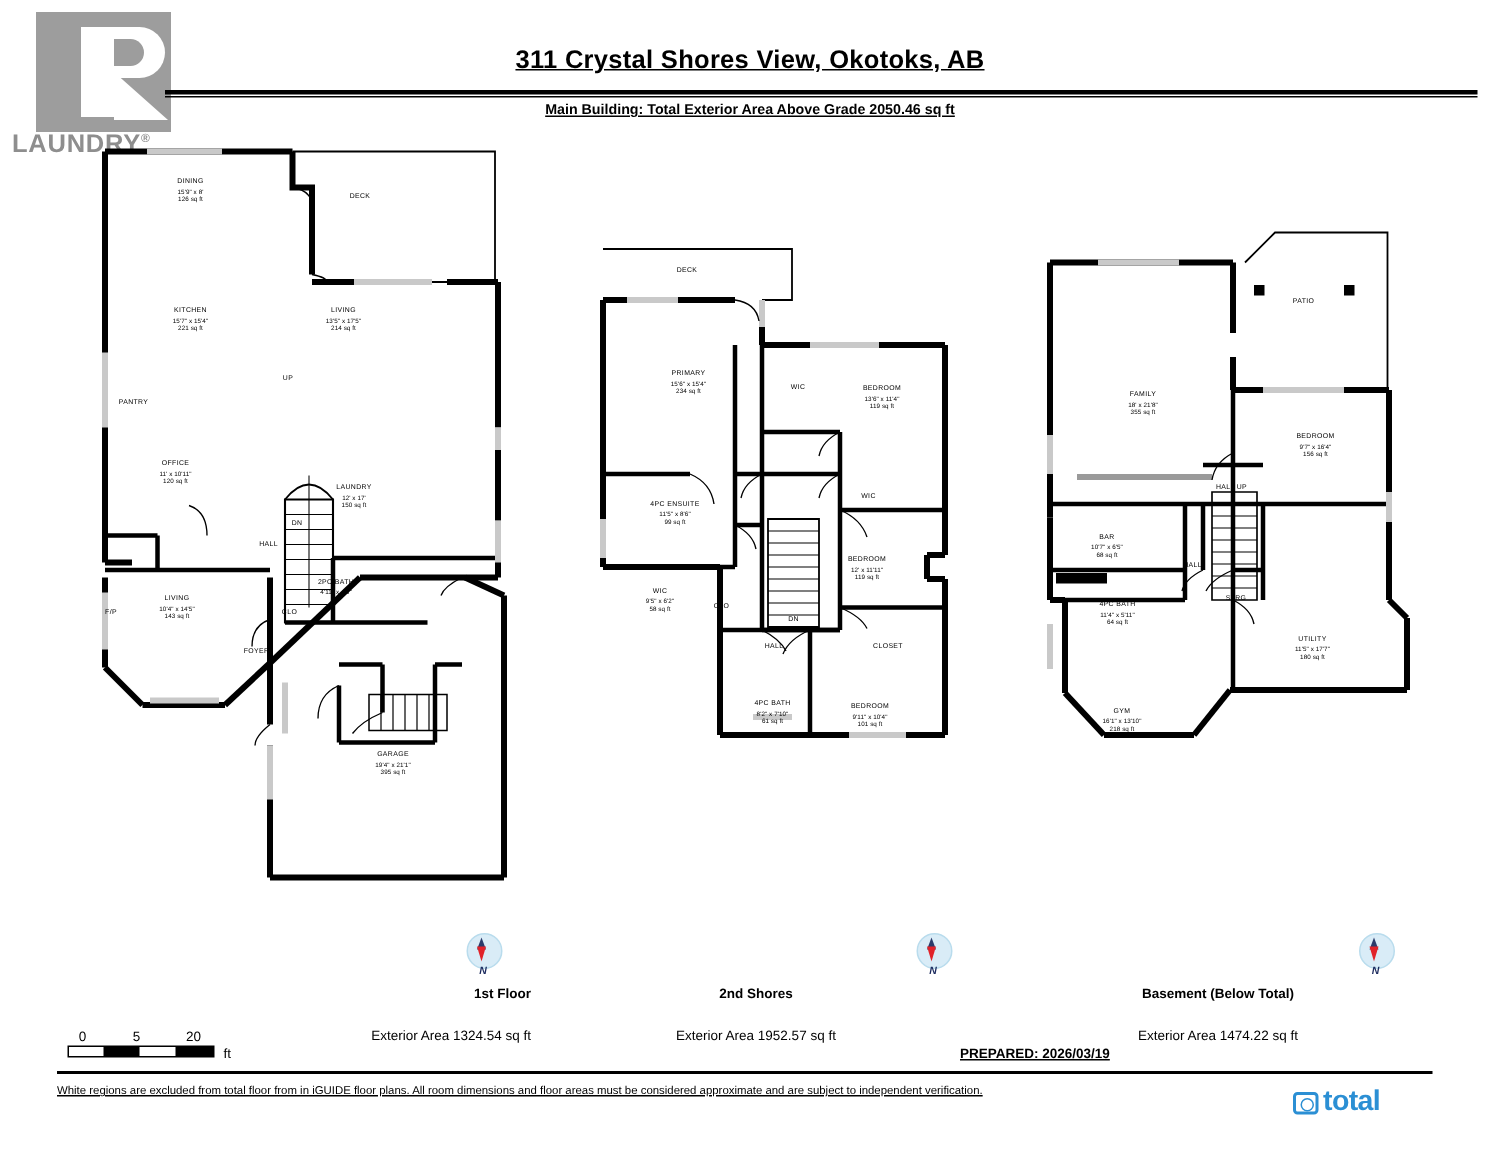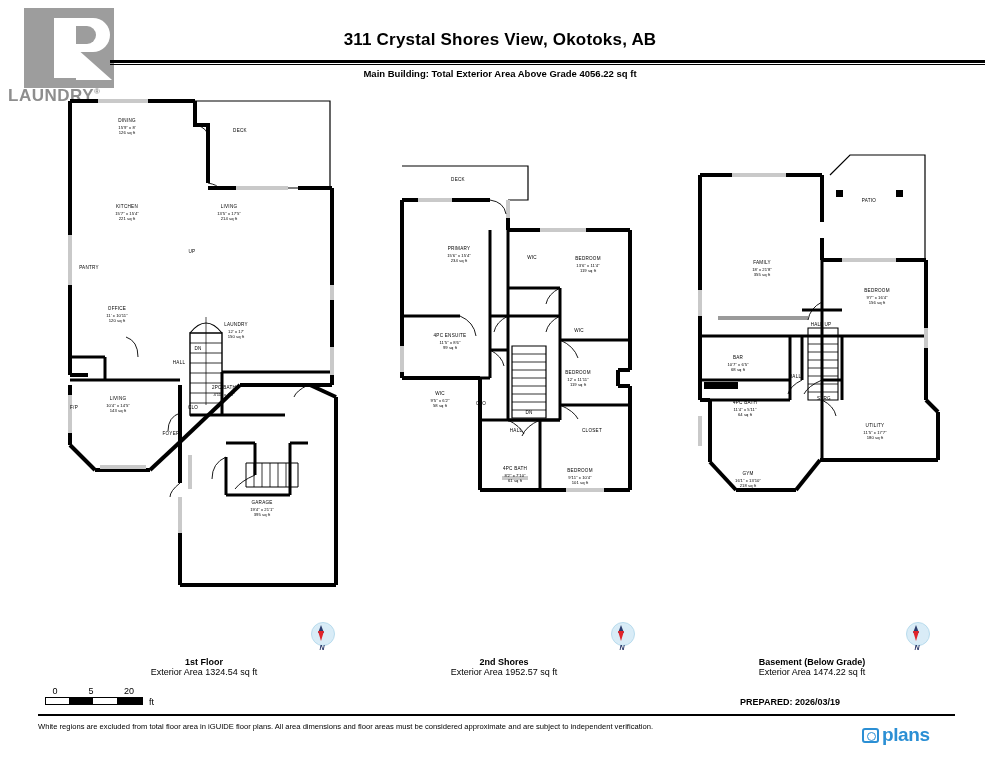--- a/index.html
+++ b/index.html
@@ -1,18 +1,18 @@
 <!DOCTYPE html>
 <html><head>
 <meta charset="utf-8">
 <style>
   html,body{margin:0;padding:0;background:#ffffff;}
   body{width:993px;height:768px;position:relative;overflow:hidden;
        font-family:"Liberation Sans","DejaVu Sans",sans-serif;color:#000;}
-  .abs{position:absolute;}
+  .abs{position:absolute;text-decoration:underline;}
 
   
   #realtor-logo{left:8px;top:8px;width:106px;height:104px;}
   #realtor-logo .block{position:absolute;left:16px;top:0;width:90px;height:80px;background:#9d9d9d;}
   #realtor-logo .rstem{position:absolute;left:30px;top:10px;width:22px;height:60px;background:#fff;}
   #realtor-logo .rbowl{position:absolute;left:46px;top:10px;width:40px;height:34px;background:#fff;border-radius:0 17px 17px 0;}
   #realtor-logo .rhole{position:absolute;left:52px;top:18px;width:20px;height:18px;background:#9d9d9d;border-radius:0 9px 9px 0;}
   #realtor-logo .rleg2{position:absolute;left:52px;top:40px;width:36px;height:32px;background:#fff;
        clip-path:polygon(0 0,100% 100%,0 100%);}
   #realtor-wordmark{position:absolute;left:0;top:78px;width:124px;font-size:17px;font-weight:bold;
@@ -30,21 +30,21 @@
 
   .rlabel{position:absolute;text-align:center;font-size:4.6px;line-height:1.42;
           letter-spacing:.05px;white-space:nowrap;transform:translateX(-50%);}
   .rlabel .nm{font-size:4.6px;letter-spacing:.25px;}
   .rlabel .dm{font-size:4.2px;}
   .rlabel .sf{font-size:4.2px;}
 
   
   .ffoot{position:absolute;text-align:center;width:300px;transform:translateX(-50%);}
   .ffoot .fn{font-size:9px;font-weight:bold;}
-  .ffoot .fa{font-size:9px;margin-top:0;}
+  .ffoot .fa{font-size:9px;margin-top:18px;}
 
   .compass{position:absolute;width:26px;height:32px;transform:translateX(-50%);}
   .compass .dial{position:absolute;left:2px;top:0;width:22px;height:22px;border-radius:50%;
                  background:#d9ecf7;border:1.3px solid #b9dced;}
   .compass .nbot{position:absolute;left:9px;top:3px;width:0;height:0;
                  border-left:3.5px solid transparent;border-right:3.5px solid transparent;
                  border-bottom:8px solid #2b3b6b;}
   .compass .ntop{position:absolute;left:9px;top:9px;width:0;height:0;
                  border-left:3.5px solid transparent;border-right:3.5px solid transparent;
                  border-top:10px solid #e1232a;}
@@ -55,21 +55,21 @@
   #scalewrap{position:absolute;left:45px;top:686px;}
   #scalenums{position:relative;height:11px;width:112px;}
   #scalenums span{position:absolute;font-size:9px;transform:translateX(-50%);}
   #scalebar{position:relative;width:98px;height:8px;border:1px solid #000;box-sizing:border-box;}
   #scalebar i{position:absolute;top:0;height:6px;background:#000;}
   #scaleunit{position:absolute;left:104px;top:11px;font-size:9px;}
 
   #botrule{left:38px;top:714px;width:917px;height:1.5px;background:#000;}
   #disclaimer{left:38px;top:722px;width:770px;font-size:7.6px;}
 
-  #prepared{left:640px;top:697px;width:300px;text-align:center;font-size:9px;font-weight:bold;}
+  #prepared{left:640px;top:697px;width:300px;text-align:left;font-size:9px;font-weight:bold;}
 
   #iguide{position:absolute;left:862px;top:724px;display:flex;align-items:center;gap:3px;}
   #iguide .gicon{width:17px;height:15px;border:2px solid #2b8fd4;border-radius:3px;
                  position:relative;box-sizing:border-box;}
   #iguide .gicon:before{content:"";position:absolute;left:3px;top:2.5px;width:7px;height:7px;
                  border:1.6px solid #2b8fd4;border-radius:50%;}
   #iguide .gtext{font-size:19px;font-weight:bold;color:#2b8fd4;letter-spacing:-.4px;}
 </style>
 </head>
 <body>
@@ -80,21 +80,21 @@
     <div class="rbowl"></div>
     <div class="rhole"></div>
     <div class="rleg2"></div>
   </div>
   <div id="realtor-wordmark"><span>LAUNDRY</span><sup>®</sup></div>
 </div>
 
 <div class="abs" id="title">311 Crystal Shores View, Okotoks, AB</div>
 <div class="abs" id="hrule"></div>
 <div class="abs" id="hrule2"></div>
-<div class="abs" id="subtitle">Main Building: Total Exterior Area Above Grade 4056.22 sq ft</div>
+<div class="abs" id="subtitle">Main Building: Total Exterior Area Above Grade 2050.46 sq ft</div>
 
 <div class="plan" style="left:40px;top:85px;">
 <svg width="330" height="510" viewBox="0 0 330 510" xmlns="http://www.w3.org/2000/svg">
   <g fill="none" stroke="#000">
 
     <path d="M155 16 H290 V103 H172" stroke-width="1.2"></path>
 
     <path d="M30 16 H155" stroke-width="4"></path>
     <path d="M30 16 V290" stroke-width="4"></path>
     <path d="M155 16 V40 H170" stroke-width="4"></path>
@@ -488,46 +488,46 @@
   <div class="ntop"></div>
   <div class="nlt">N</div>
 </div>
 <div class="compass" style="left:917px;top:622px;">
   <div class="dial"></div>
   <div class="nbot"></div>
   <div class="ntop"></div>
   <div class="nlt">N</div>
 </div>
 
-<div class="ffoot" style="left:204px;top:657px;">
+<div class="ffoot" style="left:204px;top:657px;text-align:right;">
   <div class="fn">1st Floor</div>
   <div class="fa">Exterior Area 1324.54 sq ft</div>
 </div>
 <div class="ffoot" style="left:504px;top:657px;">
   <div class="fn">2nd Shores</div>
   <div class="fa">Exterior Area 1952.57 sq ft</div>
 </div>
 <div class="ffoot" style="left:812px;top:657px;">
-  <div class="fn">Basement (Below Grade)</div>
+  <div class="fn">Basement (Below Total)</div>
   <div class="fa">Exterior Area 1474.22 sq ft</div>
 </div>
 
 <div id="scalewrap">
   <div id="scalenums">
     <span style="left:10px;">0</span>
     <span style="left:46px;">5</span>
     <span style="left:84px;">20</span>
   </div>
   <div id="scalebar">
     <i style="left:23px;width:24px;"></i>
     <i style="left:71px;width:25px;"></i>
   </div>
   <div id="scaleunit">ft</div>
 </div>
 
 <div class="abs" id="prepared">PREPARED: 2026/03/19</div>
 <div class="abs" id="botrule"></div>
-<div class="abs" id="disclaimer">White regions are excluded from total floor area in iGUIDE floor plans. All area dimensions and floor areas must be considered approximate and are subject to independent verification.</div>
+<div class="abs" id="disclaimer">White regions are excluded from total floor from in iGUIDE floor plans. All room dimensions and floor areas must be considered approximate and are subject to independent verification.</div>
 
 <div id="iguide">
   <div class="gicon"></div>
-  <div class="gtext">plans</div>
+  <div class="gtext">total</div>
 </div>
 
 </body></html>

